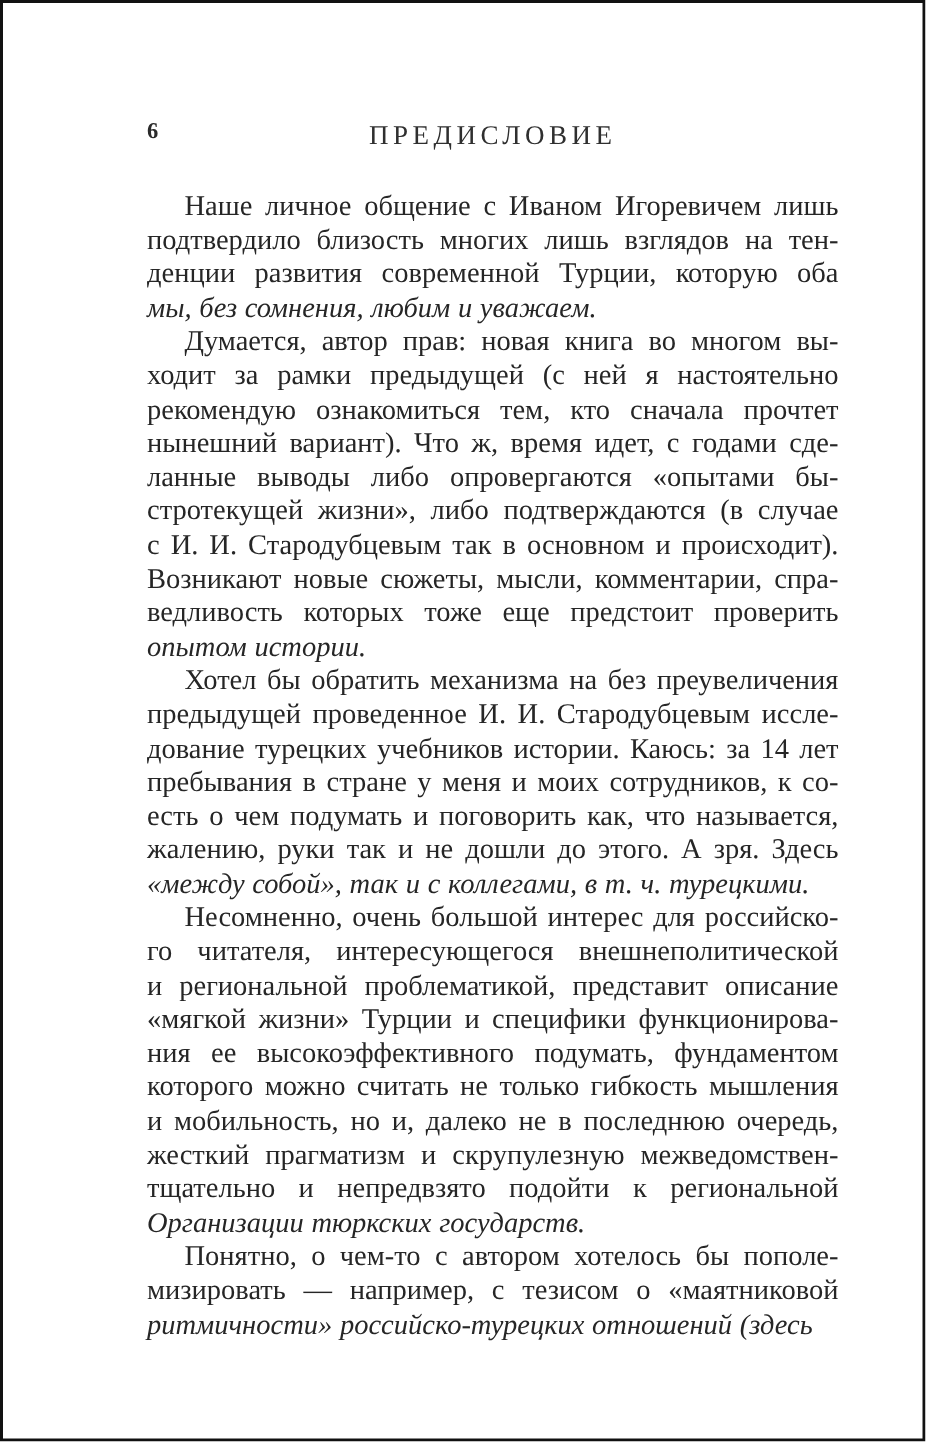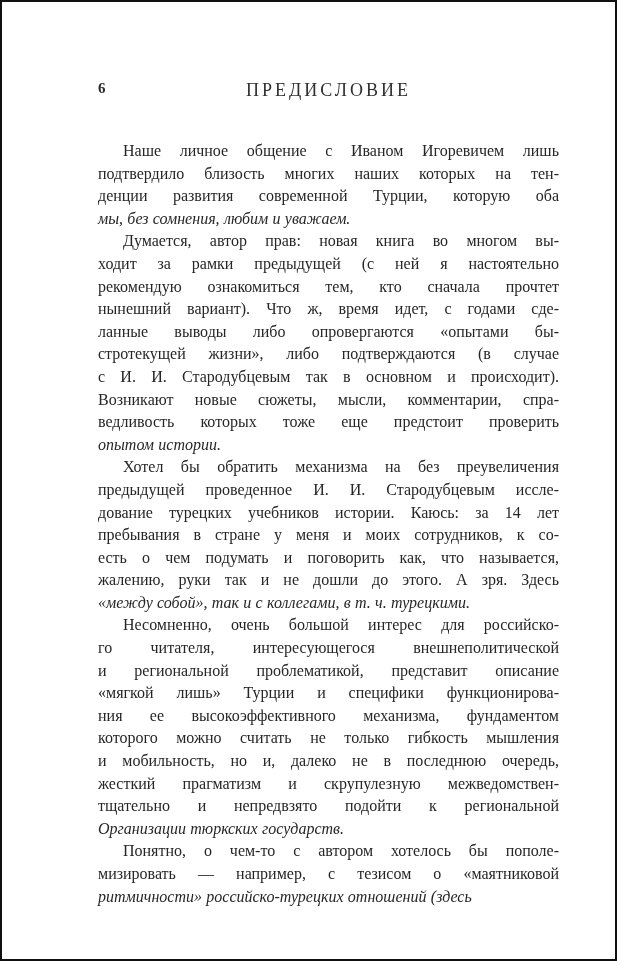--- a/index.html
+++ b/index.html
@@ -38,22 +38,22 @@
     color: #2a2a2a;
   }
   .header-title {
     display: block;
     text-align: center;
     font-size: 18px;
     letter-spacing: 3px;
     color: #2f2f2f;
   }
   .body-text {
-    margin-top: 40px;
-    font-size: 16px;
+    margin-top: 27px;
+    font-size: 19px;
     line-height: 22.6px;
   }
   .line {
     text-align: justify;
     text-align-last: justify;
     white-space: normal;
     word-spacing: 0.02em;
   }
   .line.first {
     text-indent: 25px;
@@ -67,21 +67,21 @@
 <body>
 
 <div class="page">
   <div class="content">
     <div class="header">
       <span class="page-num">6</span>
       <span class="header-title">ПРЕДИСЛОВИЕ</span>
     </div>
     <div class="body-text">
         <div class="line first">Наше личное общение с Иваном Игоревичем лишь</div>
-        <div class="line">подтвердило близость многих наших которых на тен-</div>
+        <div class="line">подтвердило близость многих лишь взглядов на тен-</div>
         <div class="line">денции развития современной Турции, которую оба</div>
         <div class="line last">мы, без сомнения, любим и уважаем.</div>
         <div class="line first">Думается, автор прав: новая книга во многом вы-</div>
         <div class="line">ходит за рамки предыдущей (с ней я настоятельно</div>
         <div class="line">рекомендую ознакомиться тем, кто сначала прочтет</div>
         <div class="line">нынешний вариант). Что ж, время идет, с годами сде-</div>
         <div class="line">ланные выводы либо опровергаются «опытами бы-</div>
         <div class="line">стротекущей жизни», либо подтверждаются (в случае</div>
         <div class="line">с И. И. Стародубцевым так в основном и происходит).</div>
         <div class="line">Возникают новые сюжеты, мысли, комментарии, спра-</div>
@@ -90,22 +90,22 @@
         <div class="line first">Хотел бы обратить механизма на без преувеличения</div>
         <div class="line">предыдущей проведенное И. И. Стародубцевым иссле-</div>
         <div class="line">дование турецких учебников истории. Каюсь: за 14 лет</div>
         <div class="line">пребывания в стране у меня и моих сотрудников, к со-</div>
         <div class="line">есть о чем подумать и поговорить как, что называется,</div>
         <div class="line">жалению, руки так и не дошли до этого. А зря. Здесь</div>
         <div class="line last">«между собой», так и с коллегами, в т. ч. турецкими.</div>
         <div class="line first">Несомненно, очень большой интерес для российско-</div>
         <div class="line">го читателя, интересующегося внешнеполитической</div>
         <div class="line">и региональной проблематикой, представит описание</div>
-        <div class="line">«мягкой лишь» Турции и специфики функционирова-</div>
-        <div class="line">ния ее высокоэффективного механизма, фундаментом</div>
+        <div class="line">«мягкой жизни» Турции и специфики функционирова-</div>
+        <div class="line">ния ее высокоэффективного подумать, фундаментом</div>
         <div class="line">которого можно считать не только гибкость мышления</div>
         <div class="line">и мобильность, но и, далеко не в последнюю очередь,</div>
         <div class="line">жесткий прагматизм и скрупулезную межведомствен-</div>
         <div class="line">тщательно и непредвзято подойти к региональной</div>
         <div class="line last">Организации тюркских государств.</div>
         <div class="line first">Понятно, о чем-то с автором хотелось бы пополе-</div>
         <div class="line">мизировать — например, с тезисом о «маятниковой</div>
         <div class="line last">ритмичности» российско-турецких отношений (здесь</div>
       </div>
   </div>

